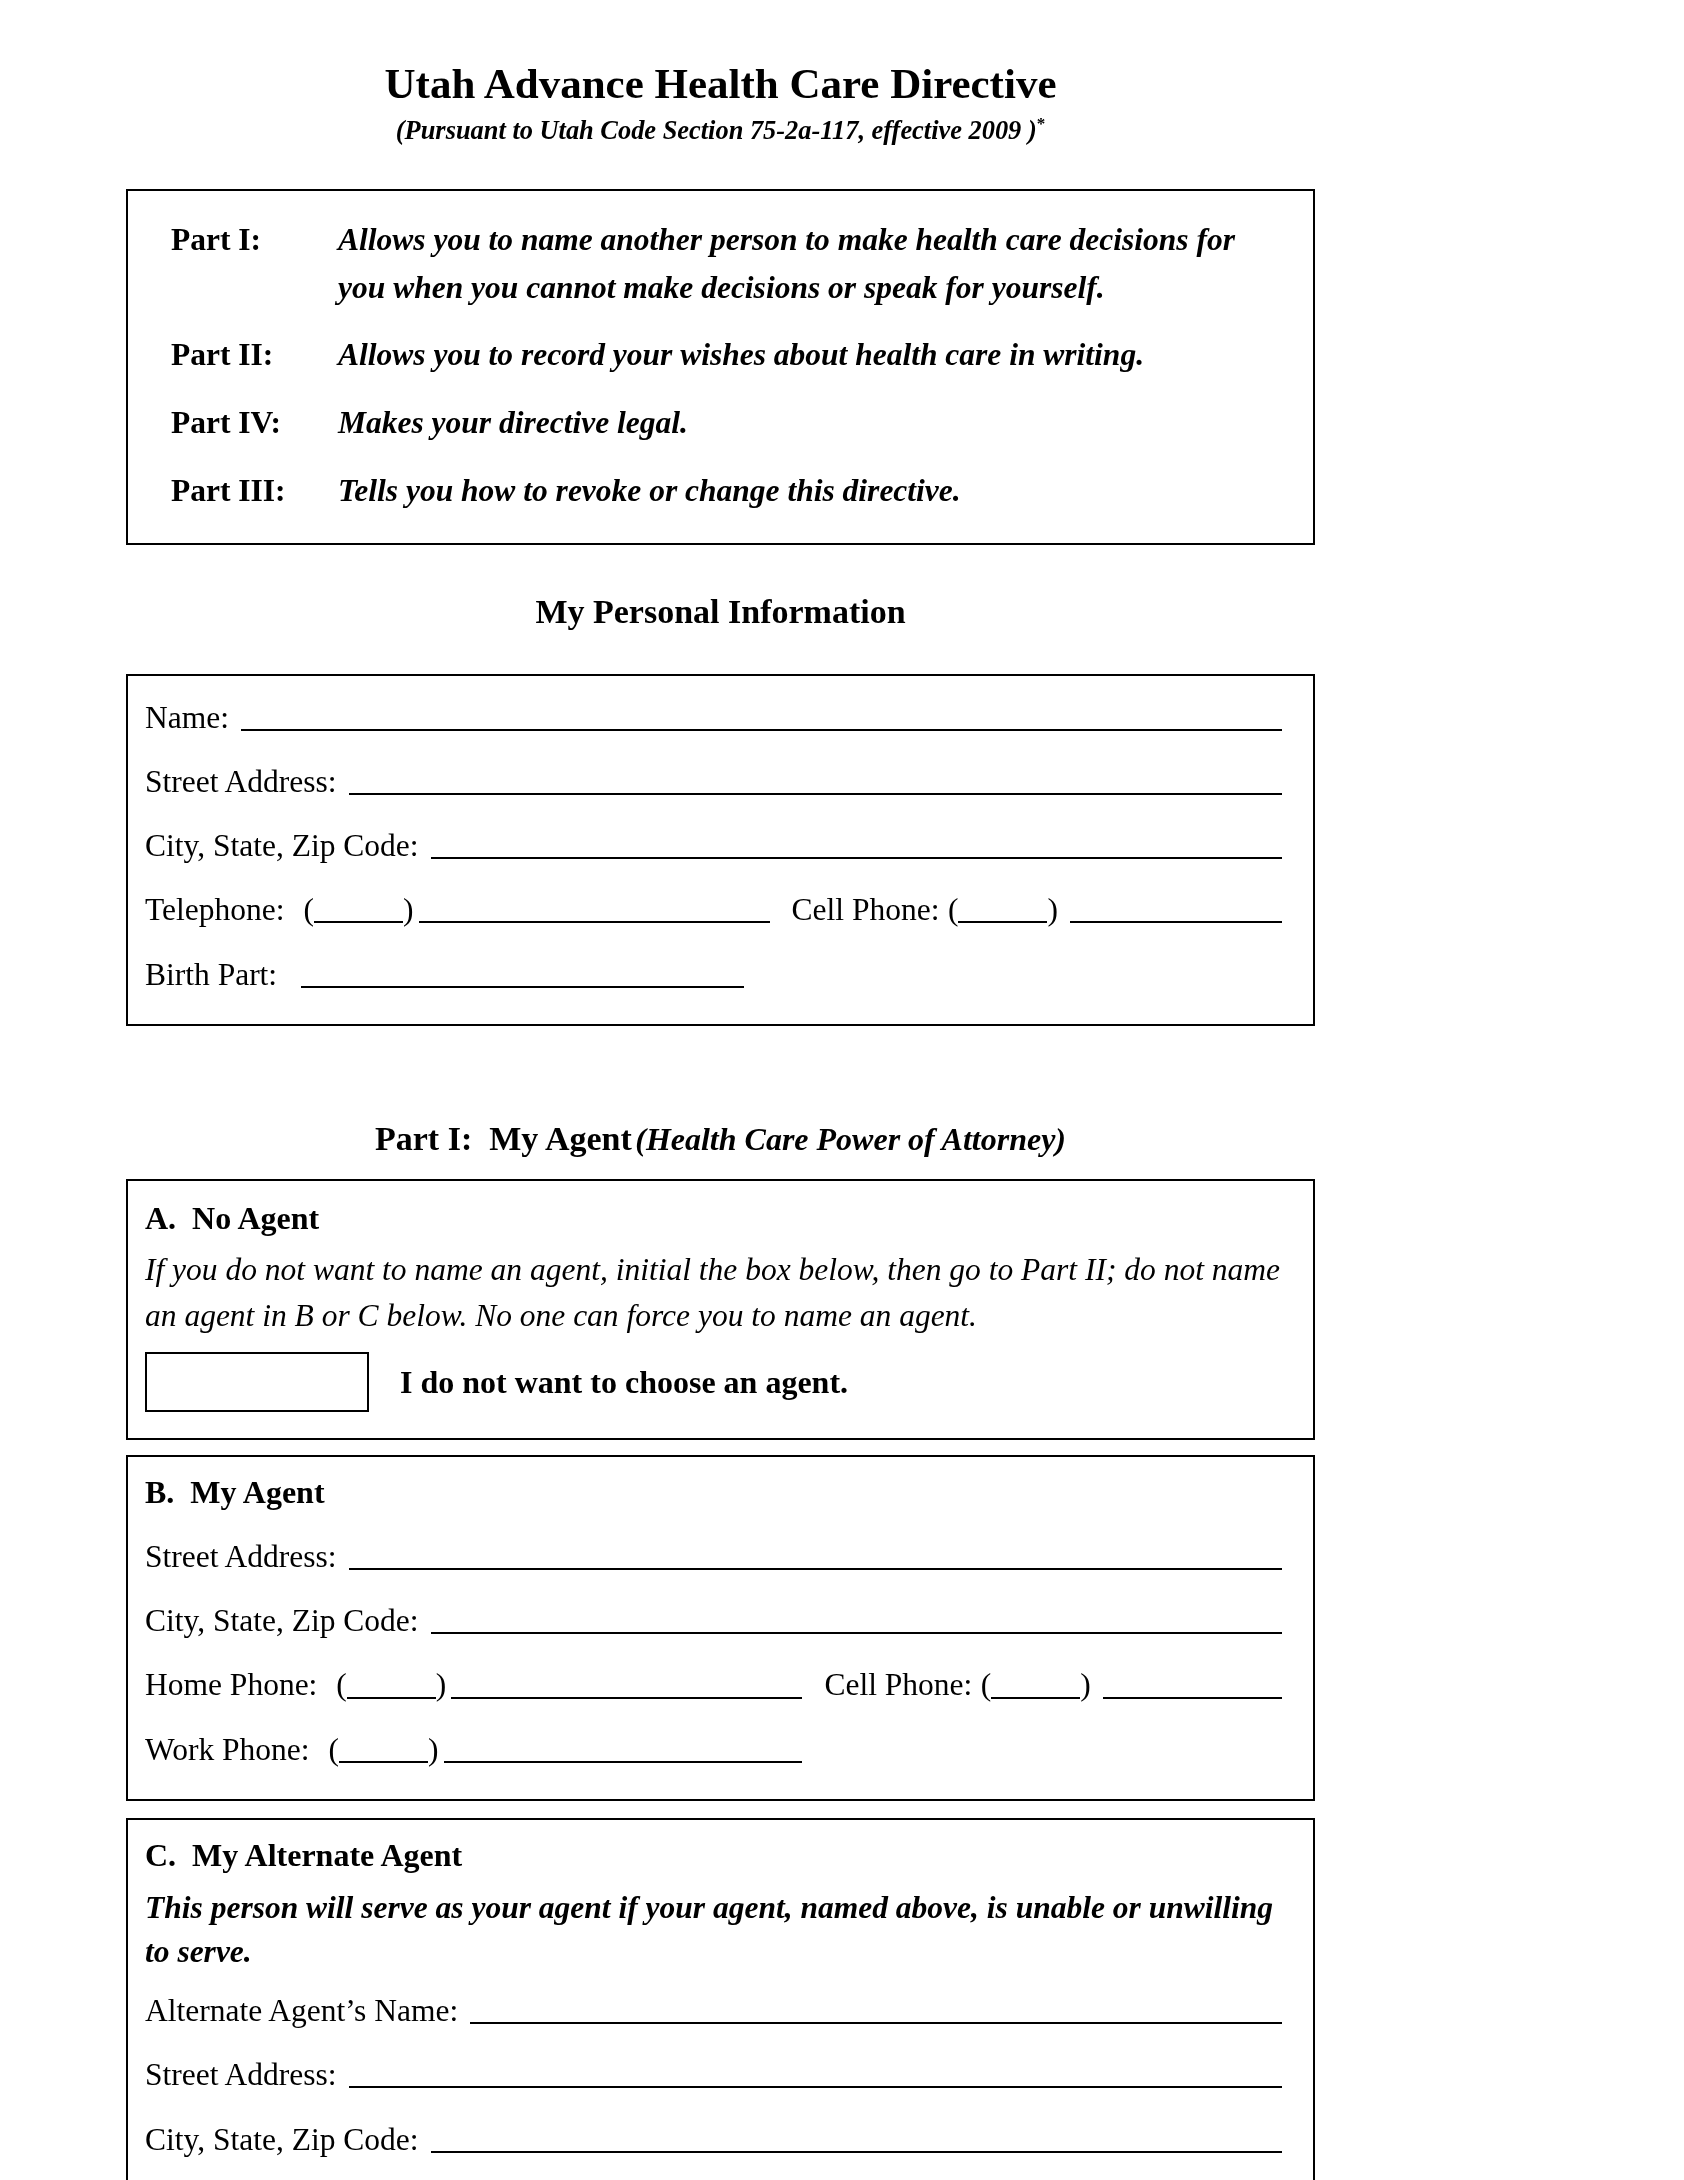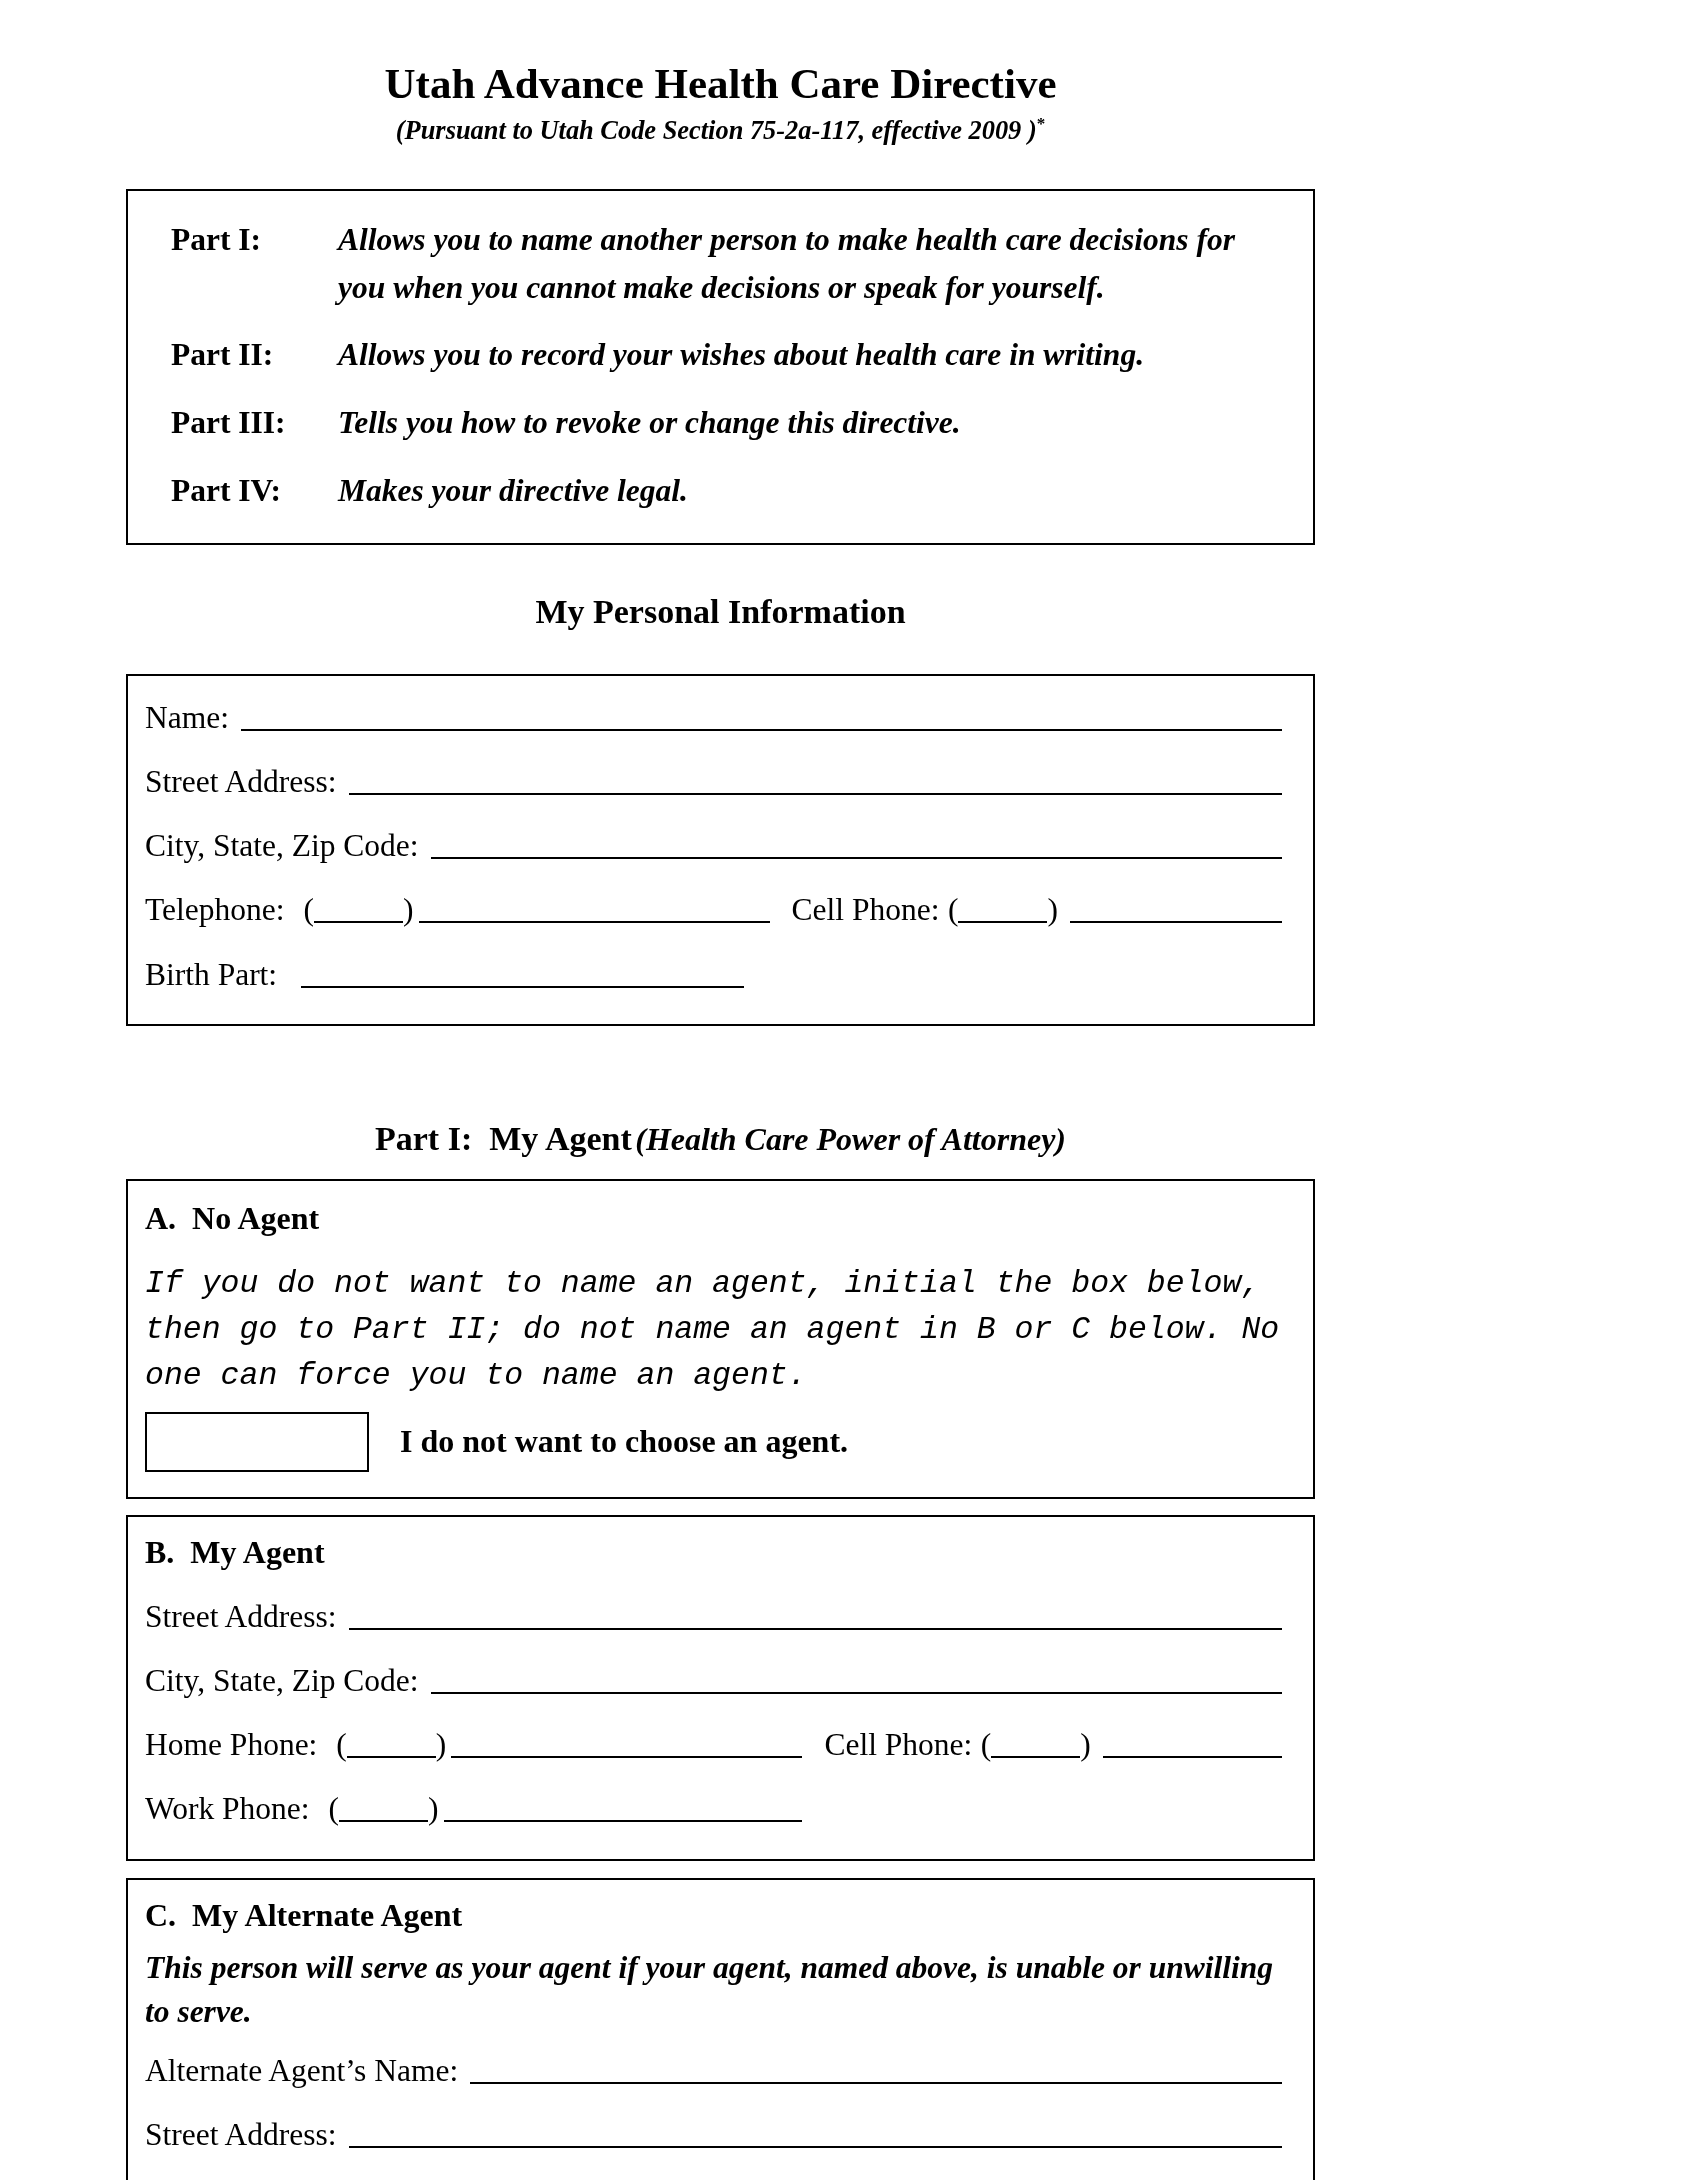--- a/index.html
+++ b/index.html
@@ -99,22 +99,21 @@
   .line.birth { flex: 0 0 auto; width: 443px; margin-left: 24px; }
   .line.work  { flex: 0 0 auto; width: 358px; margin-left: 5.1px; }
   .cell-lbl { margin-left: 22px; }
 
   
   .secA { padding: 19px 25.6px 25.6px 17px; }
   .instructions {
     font-style: italic;
     font-size: 31.5px;
     line-height: 1.45;
-    margin-top: 24px;
-    font-family: Liberation Mono, monospace;
+    margin-top: 10px;
   }
   .initial-row {
     display: flex;
     align-items: center;
     margin-top: 13.6px;
   }
   .initial-box {
     width: 224px;
     height: 60px;
     border: 2.6px solid #000000;
@@ -151,26 +150,26 @@
   <div class="box parts-box">
     <div class="part-row">
       <div class="part-label pre">Part I:</div>
       <div class="part-desc">Allows you to name another person to make health care decisions for you when you cannot make decisions or speak for yourself.</div>
     </div>
     <div class="part-row">
       <div class="part-label pre">Part II:</div>
       <div class="part-desc">Allows you to record your wishes about health care in writing.</div>
     </div>
     <div class="part-row">
+      <div class="part-label pre">Part IV:</div>
+      <div class="part-desc">Makes your directive legal.</div>
+    </div>
+    <div class="part-row">
       <div class="part-label pre">Part III:</div>
       <div class="part-desc">Tells you how to revoke or change this directive.</div>
-    </div>
-    <div class="part-row">
-      <div class="part-label pre">Part IV:</div>
-      <div class="part-desc">Makes your directive legal.</div>
     </div>
   </div>
 
   <div class="mid-heading">My Personal Information</div>
 
   <div class="box fields-box">
     <div class="field-row" style="margin-top:6.8px;">
       <span class="lbl">Name:</span>
       <span class="line"></span>
     </div>

